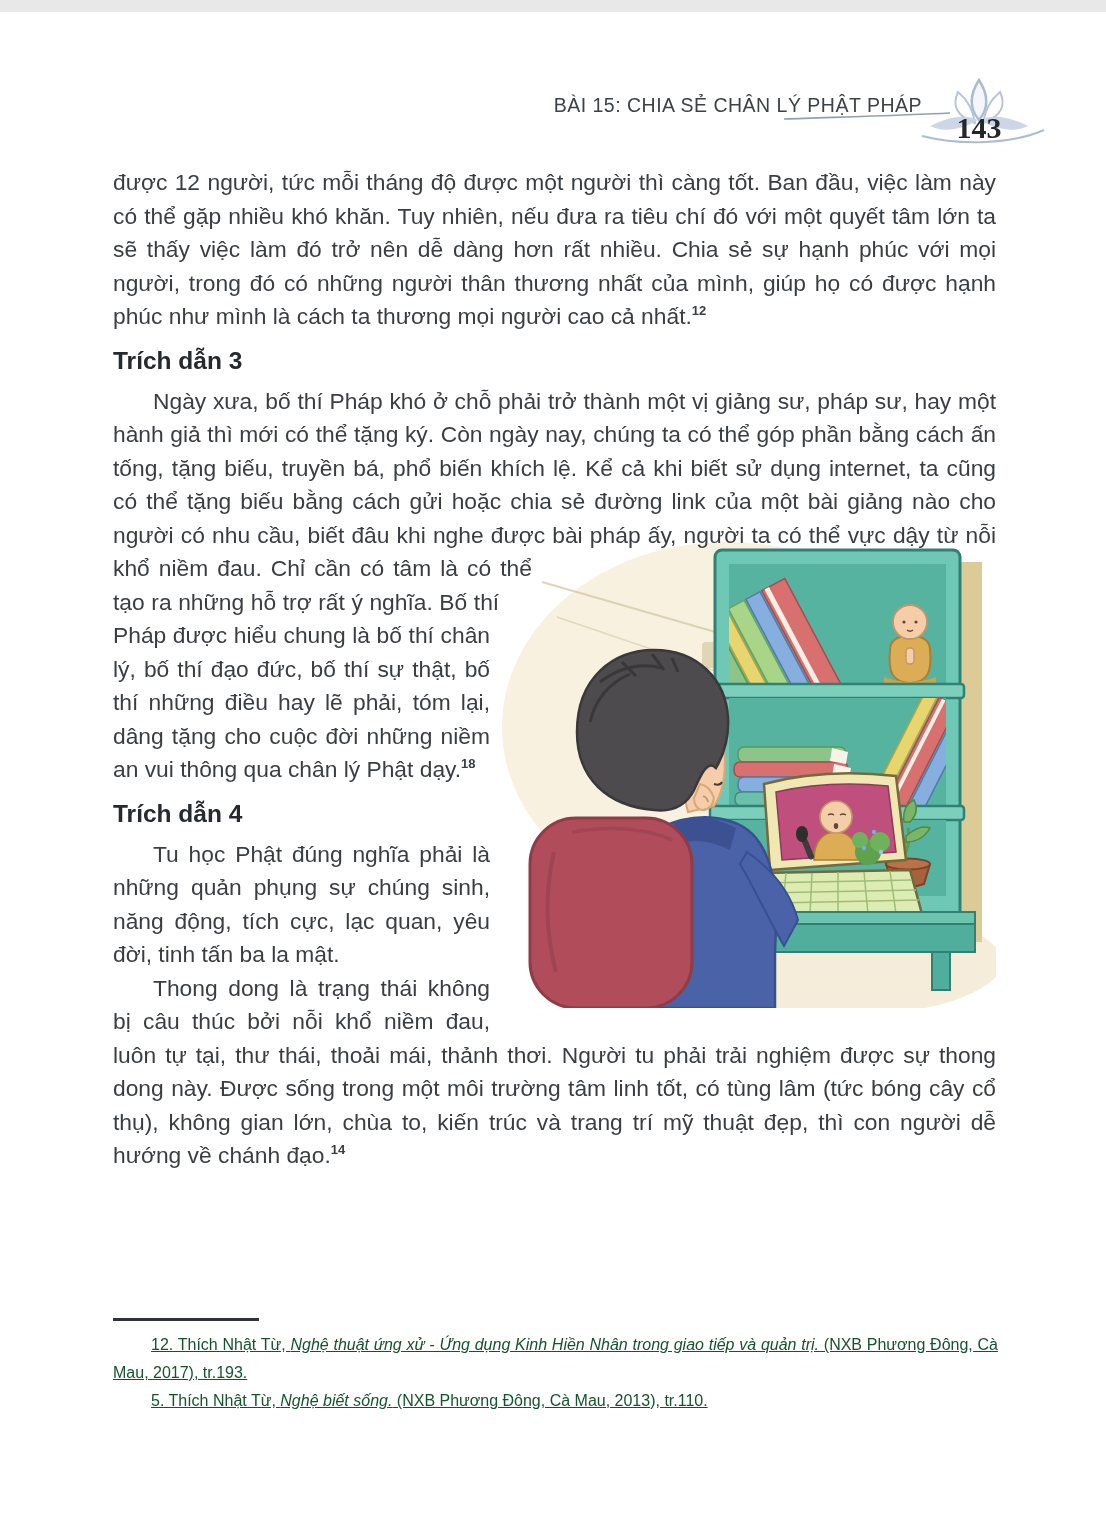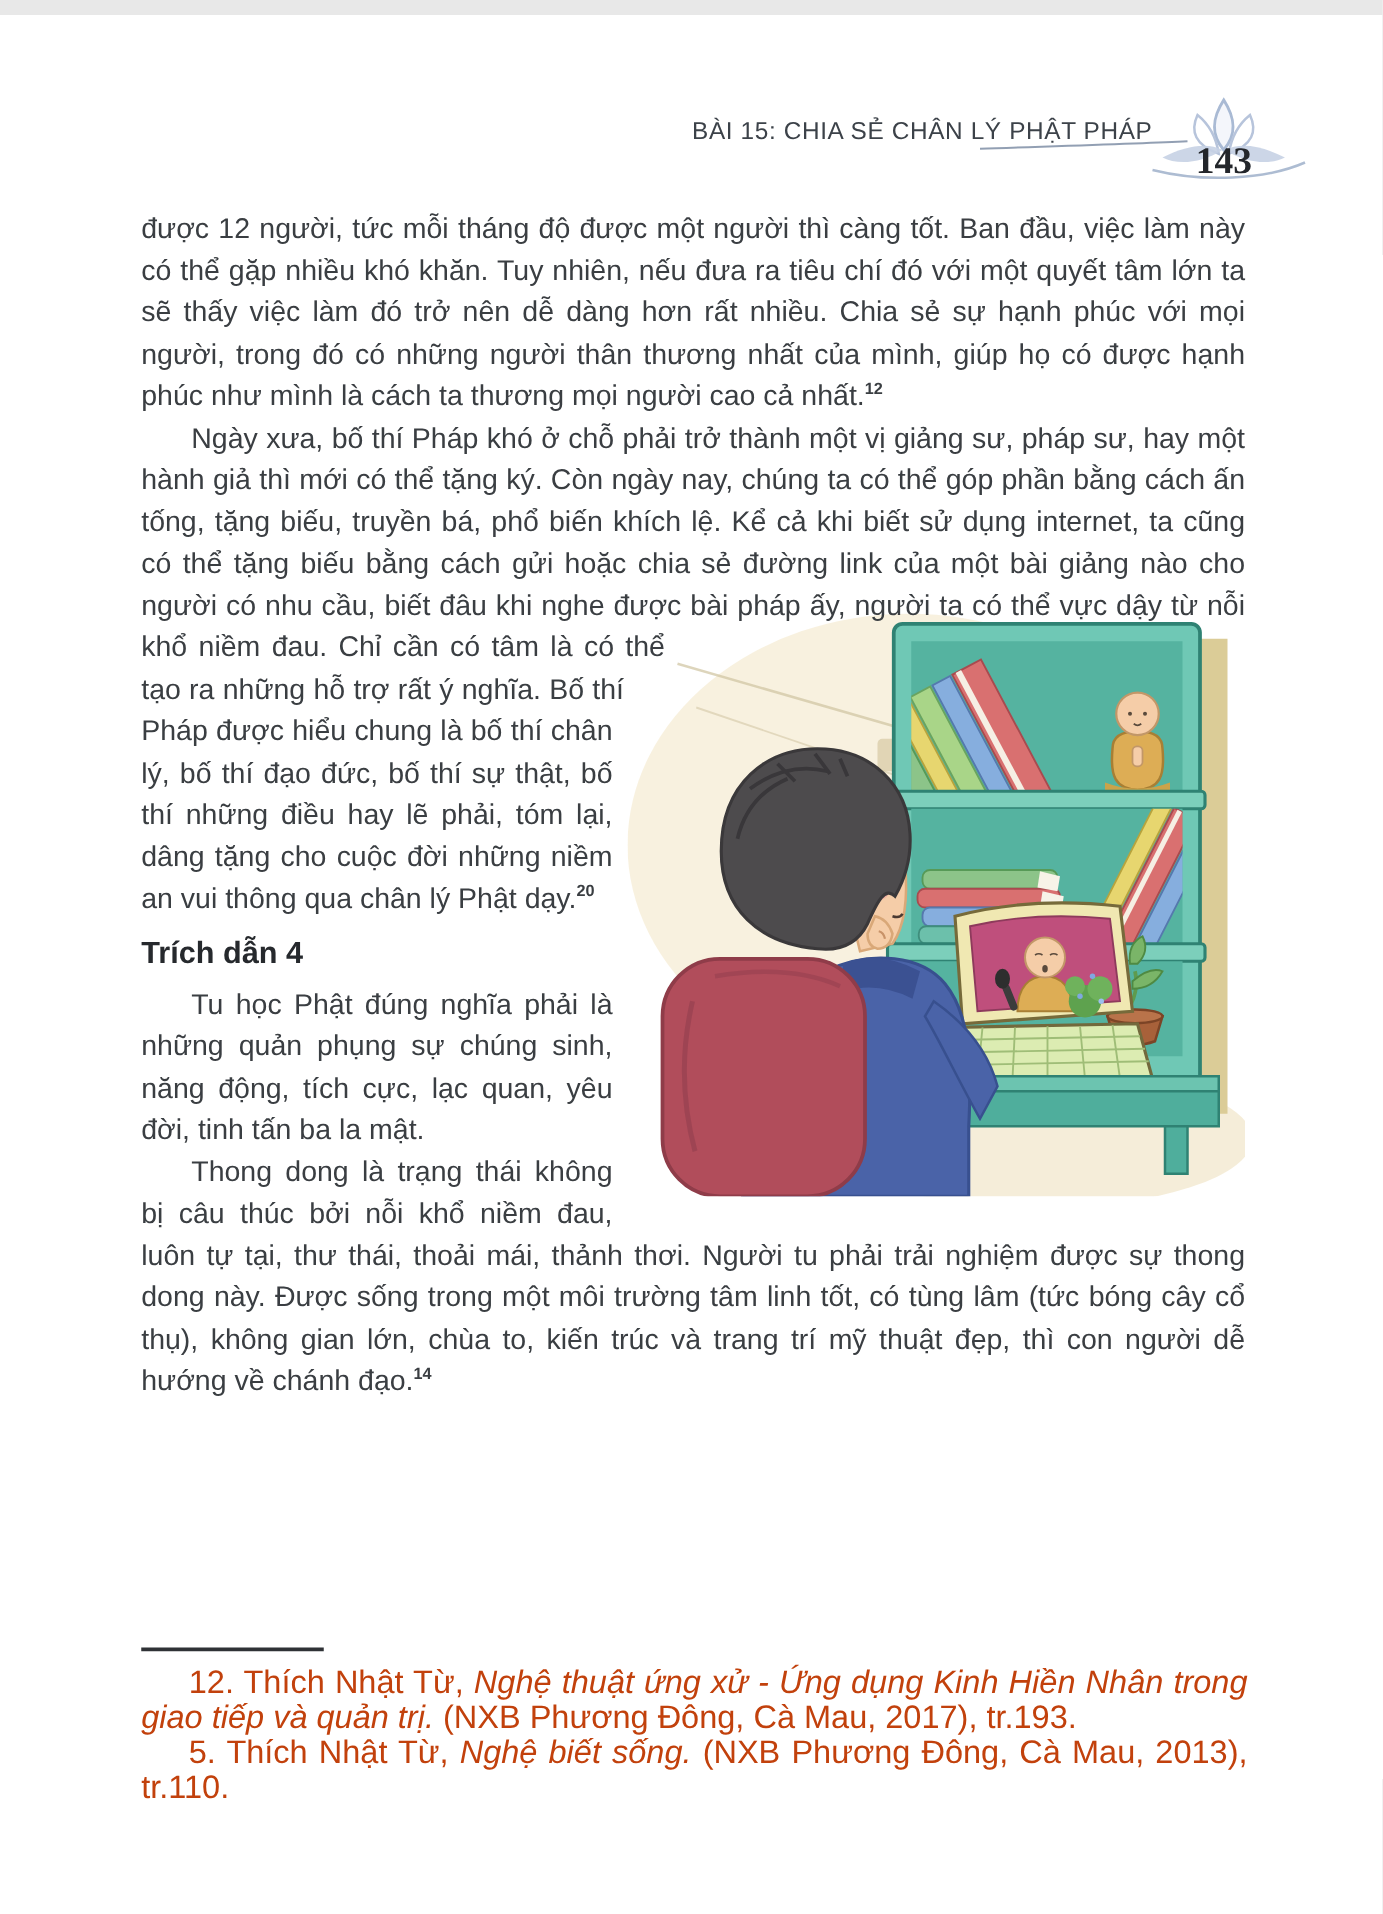--- a/index.html
+++ b/index.html
@@ -46,22 +46,22 @@
     margin:3px 0 8px 12px;
     shape-outside:polygon(24% 0%,100% 0%,100% 100%,0% 100%,0% 25%);
     shape-margin:10px;
   }
   .illustration-float svg{display:block;width:100%;height:100%;}
 
   
   .footnotes{position:absolute;top:1306px;left:113px;width:885px;}
   .footnote-rule{width:146px;height:3px;background:#2f3236;margin:0 0 10px 0;}
   .footnote{
-    font-size:26px;line-height:28px;color:#c2410c;
-    text-align:justify;text-indent:38px;margin:0;
+    font-size:16px;line-height:28px;color:#14532d;
+    text-align:justify;text-indent:38px;margin:0;text-decoration:underline;
   }
   .footnote i{font-style:italic;}
 </style>
 </head>
 <body>
 
 <div class="page">
 
   <div class="header">
     <span class="chapter-title">BÀI 15: CHIA SẺ CHÂN LÝ PHẬT PHÁP</span>
@@ -78,20 +78,21 @@
 
       <path d="M140,62 C180,72 230,70 262,56" stroke="#9fb0ca" stroke-width="2" fill="none" opacity="0.85"></path>
       <text x="197" y="64" text-anchor="middle">143</text>
     </svg>
   </div>
 
   <div class="article">
 
     <p class="para"><span>được 12 người, tức mỗi tháng độ được một người thì càng tốt. Ban đầu, việc làm này có thể gặp nhiều khó khăn. Tuy nhiên, nếu đưa ra tiêu chí đó với một quyết tâm lớn ta sẽ thấy việc làm đó trở nên dễ dàng hơn rất nhiều. Chia sẻ sự hạnh phúc với mọi người, trong đó có những người thân thương nhất của mình, giúp họ có được hạnh phúc như mình là cách ta thương mọi người cao cả nhất.</span><sup class="footref">12</sup></p>
 
+    <h3 class="section-heading">Trích dẫn 3</h3>
 
     <p class="para para-indent"><span>Ngày xưa, bố thí Pháp khó ở chỗ phải trở thành một vị giảng sư, pháp sư, hay một hành giả thì mới có thể tặng ký. Còn ngày nay, chúng ta có thể góp phần bằng cách ấn tống, tặng biếu, truyền bá, phổ biến khích lệ. Kể cả khi biết sử dụng internet, ta cũng có thể tặng biếu bằng cách gửi hoặc chia sẻ đường link của một bài giảng nào cho người có nhu </span><span class="illustration-float">
           <svg viewBox="0 0 494 486" preserveAspectRatio="xMidYMid meet">
 
         <ellipse cx="225" cy="205" rx="225" ry="185" opacity="0.85" fill="#f7efd9"></ellipse>
         <ellipse cx="330" cy="440" rx="170" ry="55" fill="#f2e9d0" opacity="0.8"></ellipse>
         <path d="M40,60 L300,135" stroke="#cfc3a0" stroke-width="2" opacity="0.7" fill="none"></path>
         <path d="M55,95 L290,175" stroke="#cfc3a0" stroke-width="1.5" opacity="0.55" fill="none"></path>
         <rect x="200" y="120" width="70" height="26" fill="#c9b98c" opacity="0.5" rx="4"></rect>
         <rect x="560" y="330" width="0" height="0" fill="none"></rect>
@@ -226,21 +227,21 @@
             <path d="M212,262 q6,2 8,-2" stroke="#4a3a32" stroke-width="2" fill="none"></path>
             <path d="M75,210 C75,155 112,128 152,128 C196,128 224,158 226,196 C227,214 222,232 214,246 C206,238 200,250 192,268 C184,284 170,290 152,288 C105,284 75,256 75,210 Z" stroke="#3a383a" stroke-width="2.5" fill="#4d4b4d"></path>
             <path d="M98,160 q30,-22 62,-14" stroke="#39373a" stroke-width="3" fill="none"></path>
             <path d="M88,200 q8,-34 40,-48" stroke="#39373a" stroke-width="3" fill="none"></path>
             <path d="M150,132 l12,16 M170,136 l6,14 M120,140 l14,14" stroke="#39373a" stroke-width="3" fill="none"></path>
             <path d="M198,262 q10,2 14,14 q-2,12 -12,12 q-8,-2 -8,-12 Z" stroke="#d9a878" stroke-width="2" fill="#f5cda8"></path>
             <path d="M201,274 q4,1 5,6" stroke="#c89268" stroke-width="1.8" fill="none"></path>
           </g>
         </g>
       </svg>
-        </span><span>cầu, biết đâu khi nghe được bài pháp ấy, người ta có thể vực dậy từ nỗi khổ niềm đau. Chỉ cần có tâm là có thể tạo ra những hỗ trợ rất ý nghĩa. Bố thí Pháp được hiểu chung là bố thí chân lý, bố thí đạo đức, bố thí sự thật, bố thí những điều hay lẽ phải, tóm lại, dâng tặng cho cuộc đời những niềm an vui thông qua chân lý Phật dạy.</span><sup class="footref">20</sup></p>
+        </span><span>cầu, biết đâu khi nghe được bài pháp ấy, người ta có thể vực dậy từ nỗi khổ niềm đau. Chỉ cần có tâm là có thể tạo ra những hỗ trợ rất ý nghĩa. Bố thí Pháp được hiểu chung là bố thí chân lý, bố thí đạo đức, bố thí sự thật, bố thí những điều hay lẽ phải, tóm lại, dâng tặng cho cuộc đời những niềm an vui thông qua chân lý Phật dạy.</span><sup class="footref">18</sup></p>
 
     <h3 class="section-heading">Trích dẫn 4</h3>
 
     <p class="para para-indent"><span>Tu học Phật đúng nghĩa phải là những quản phụng sự chúng sinh, năng động, tích cực, lạc quan, yêu đời, tinh tấn ba la mật.</span></p>
 
     <p class="para para-indent"><span>Thong dong là trạng thái không bị câu thúc bởi nỗi khổ niềm đau, luôn tự tại, thư thái, thoải mái, thảnh thơi. Người tu phải trải nghiệm được sự thong dong này. Được sống trong một môi trường tâm linh tốt, có tùng lâm (tức bóng cây cổ thụ), không gian lớn, chùa to, kiến trúc và trang trí mỹ thuật đẹp, thì con người dễ hướng về chánh đạo.</span><sup class="footref">14</sup></p>
 
   </div>
 
   <div class="footnotes">

